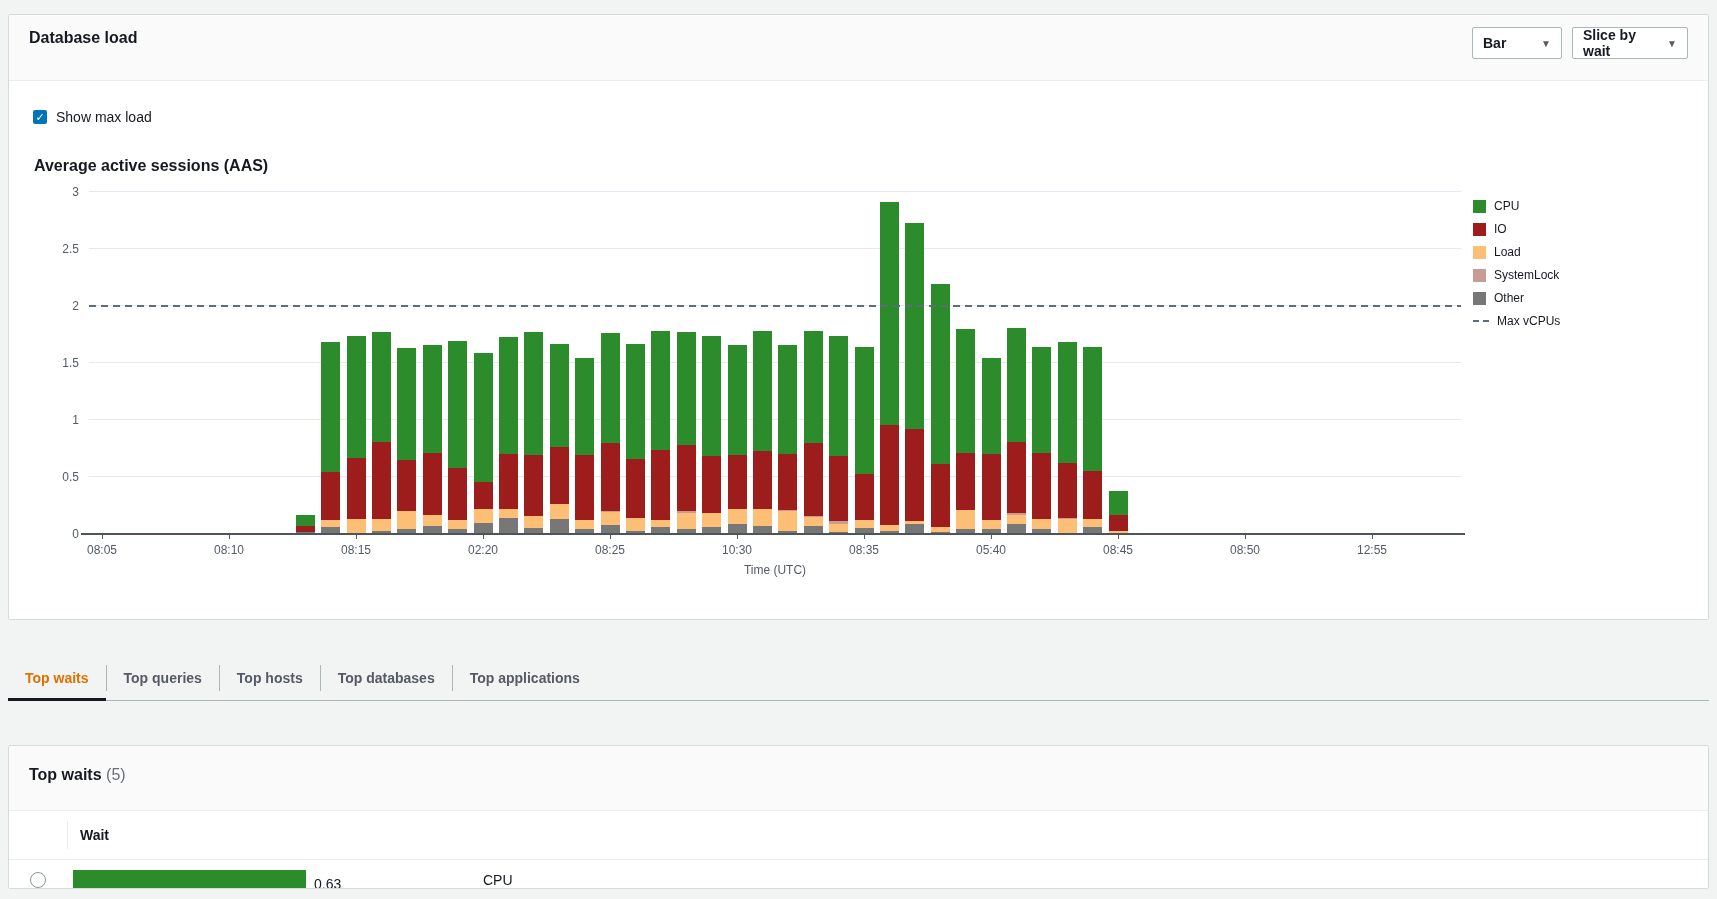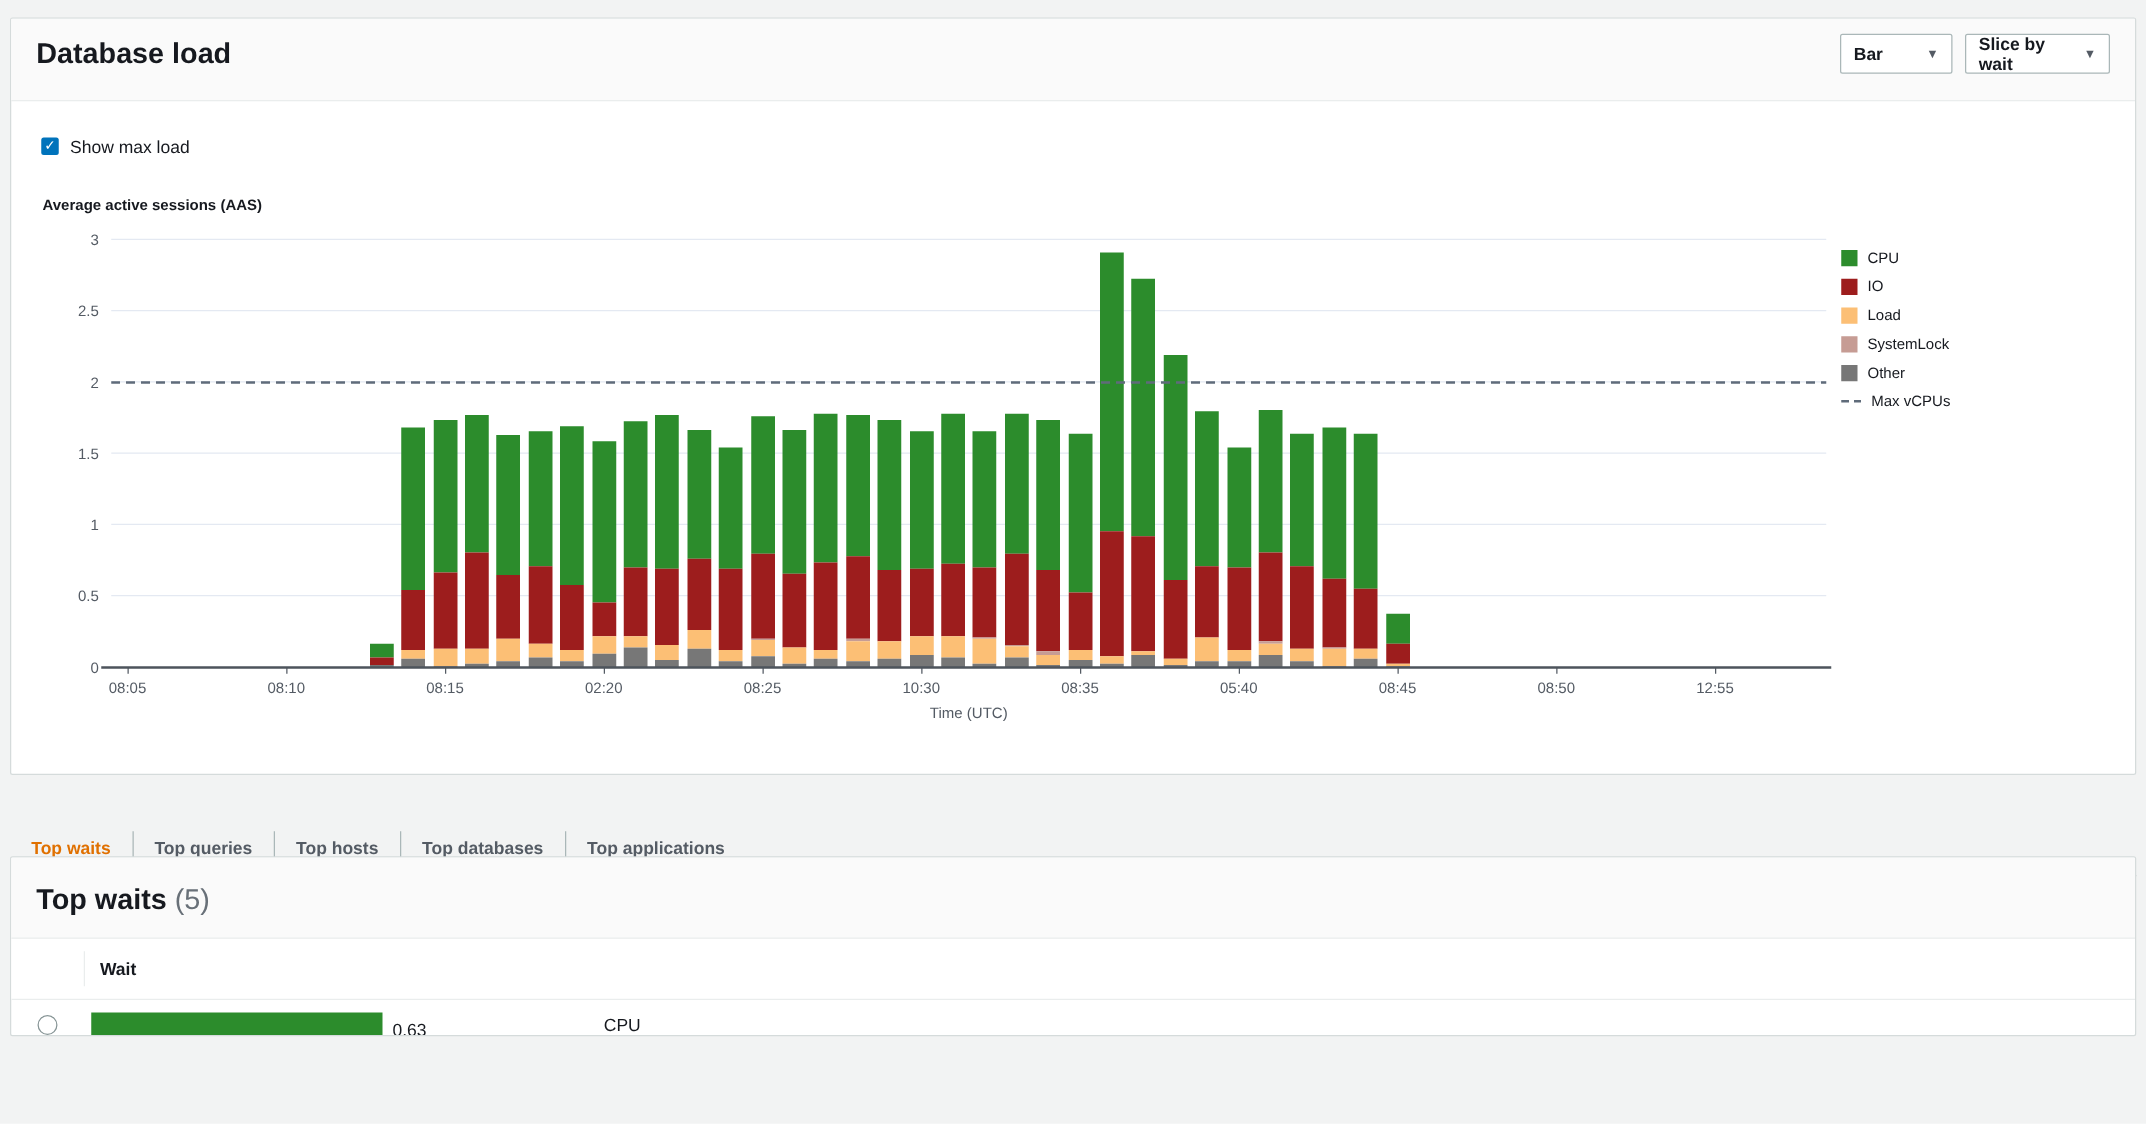--- a/index.html
+++ b/index.html
@@ -20,21 +20,21 @@
   }
   
   #panel-load { top: 14px; height: 606px; }
   .panel-header {
     position: relative;
     background: #fafafa;
     border-bottom: 1px solid #eaeded;
     height: 66px;
     padding: 14px 20px 0 20px;
   }
-  .panel-title { font-size: 23px; font-weight: bold; color: #16191f; }
+  .panel-title { font-size: 16px; font-weight: bold; color: #16191f; }
   .panel-subtitle { font-size: 12px; color: #687078; margin-top: 4px; }
   .header-controls {
     position: absolute; right: 20px; top: 12px;
     display: flex; gap: 10px;
   }
   .dropdown {
     height: 32px; background: #fff;
     border: 1px solid #aab7b8; border-radius: 2px;
     display: flex; align-items: center; justify-content: space-between;
     font-size: 14px; font-weight: bold; color: #16191f;
@@ -48,21 +48,21 @@
     display: flex; align-items: center; gap: 9px;
   }
   .checkbox {
     width: 14px; height: 14px; background: #0073bb; border-radius: 2px;
     color: #fff; font-size: 11px; line-height: 14px; text-align: center;
     font-weight: bold;
   }
   .checkbox-label { font-size: 14px; color: #16191f; }
   .chart-title {
     position: absolute; left: 25px; top: 142px;
-    font-size: 12px; font-weight: bold; color: #16191f;
+    font-size: 16px; font-weight: bold; color: #16191f;
   }
   
   #plot {
     position: absolute; left: 80px; top: 177px;
     width: 1372px; height: 342px;
   }
   .gridline { position: absolute; left: 0; width: 100%; height: 1px; background: #e4e9f2; }
   .baseline { position: absolute; left: -8px; right: -4px; bottom: -1px; height: 2px; background: #4d545c; }
   .ylabel { position: absolute; width: 42px; text-align: right; font-size: 12px; color: #545b64; }
   .xtick { position: absolute; width: 1px; height: 5px; background: #545b64; }
@@ -96,21 +96,21 @@
     padding: 0 17px; font-size: 14px; font-weight: bold; color: #545b64;
     cursor: pointer;
   }
   .tab.active { color: #e07000; }
   .tab.active::after {
     content: ""; position: absolute; left: 0; right: 0; bottom: -1px;
     height: 3px; background: #16191f;
   }
   .tab-divider { width: 1px; height: 26px; background: #aab7b8; align-self: center; }
   
-  #panel-waits { top: 685px; height: 144px; overflow: hidden; }
+  #panel-waits { top: 745px; height: 144px; overflow: hidden; }
   #panel-waits .panel-header { height: 65px; padding-top: 20px; }
   .count { font-weight: normal; color: #687078; }
   .thead-row {
     display: flex; height: 49px; align-items: center;
     border-bottom: 1px solid #eaeded; background: #fff;
   }
   .col-radio { width: 58px; flex: 0 0 58px; display: flex; justify-content: center; }
   .col-load  { width: 404px; flex: 0 0 404px; height: 28px; display: flex; align-items: center;
                border-left: 1px solid #eaeded; padding-left: 16px;
                font-size: 14px; font-weight: bold; }

